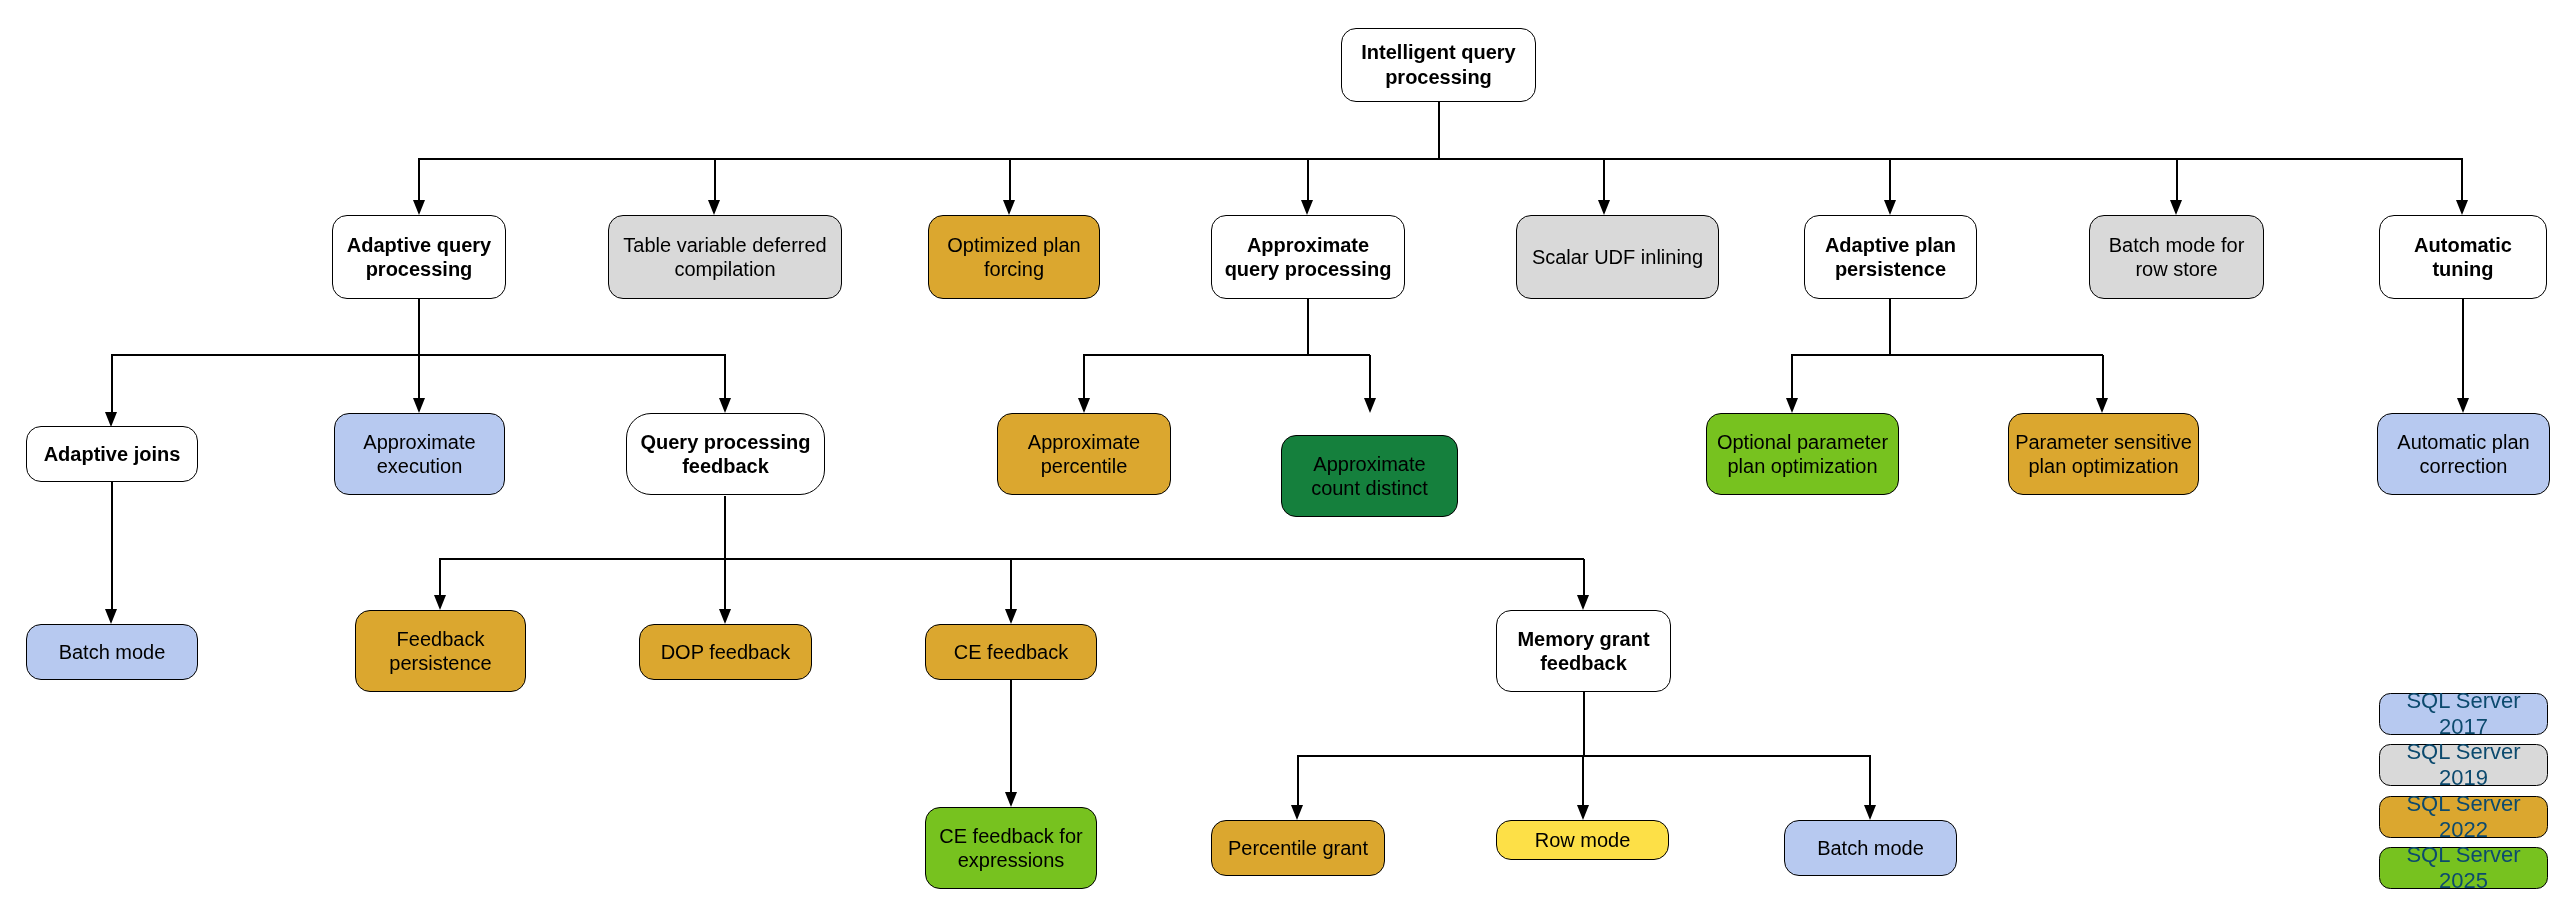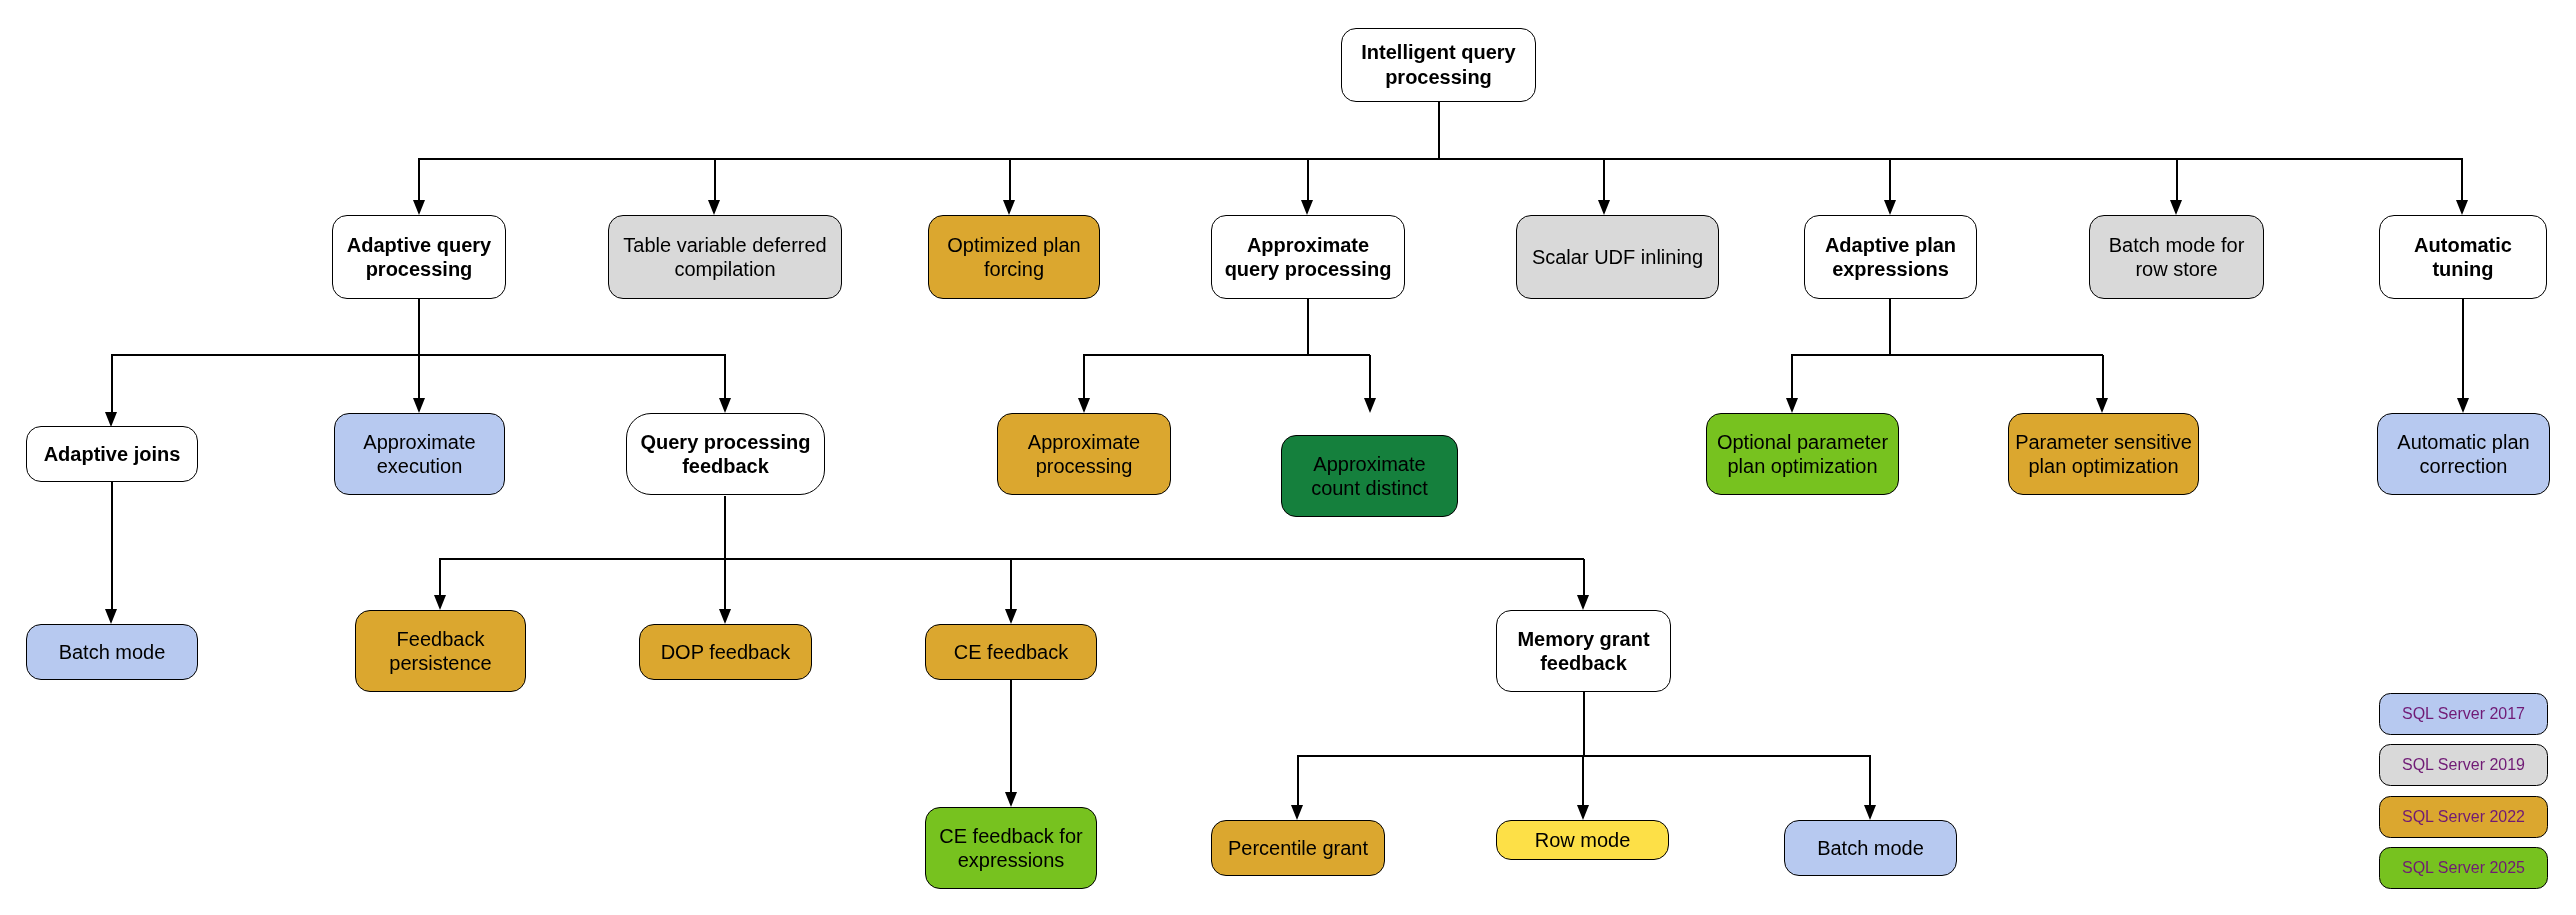--- a/index.html
+++ b/index.html
@@ -29,21 +29,21 @@
     border-right:6.3px solid transparent;
     border-top:15px solid #000;
   }
   .legend{position:absolute;}
   .legend-item{
     position:absolute;
     box-sizing:border-box;
     border:1.7px solid #000;
     border-radius:11.4px;
     display:flex;align-items:center;justify-content:center;
-    font-size:16px;color:#701a75;text-align:center;
+    font-size:22px;color:#0c4a6e;text-align:center;
   }
 </style>
 </head>
 <body>
 
 <div id="canvas">
   <div id="edges">
       <div class="seg" style="left: 1438px; top: 101px; width: 1.7px; height: 58px; background: rgb(0, 0, 0);"></div>
       <div class="seg" style="left: 418px; top: 159px; width: 1.7px; height: 45px; background: rgb(0, 0, 0);"></div>
       <div class="seg" style="left: 714px; top: 159px; width: 1.7px; height: 45px; background: rgb(0, 0, 0);"></div>
@@ -120,39 +120,39 @@
       <div class="node" style="left: 928px; top: 215px; width: 172px; height: 84px; background: rgb(219, 167, 47);">
         <span>Optimized plan forcing</span>
       </div>
       <div class="node bold" style="left: 1211px; top: 215px; width: 194px; height: 84px; background: rgb(255, 255, 255);">
         <span>Approximate query processing</span>
       </div>
       <div class="node" style="left: 1516px; top: 215px; width: 203px; height: 84px; background: rgb(217, 217, 217);">
         <span>Scalar UDF inlining</span>
       </div>
       <div class="node bold" style="left: 1804px; top: 215px; width: 173px; height: 84px; background: rgb(255, 255, 255);">
-        <span>Adaptive plan expressions</span>
+        <span>Adaptive plan persistence</span>
       </div>
       <div class="node" style="left: 2089px; top: 215px; width: 175px; height: 84px; background: rgb(217, 217, 217);">
         <span>Batch mode for row store</span>
       </div>
       <div class="node bold" style="left: 2379px; top: 215px; width: 168px; height: 84px; background: rgb(255, 255, 255);">
         <span>Automatic tuning</span>
       </div>
       <div class="node bold" style="left: 26px; top: 426px; width: 172px; height: 56px; background: rgb(255, 255, 255);">
         <span>Adaptive joins</span>
       </div>
       <div class="node" style="left: 334px; top: 413px; width: 171px; height: 82px; background: rgb(183, 201, 240);">
         <span>Approximate execution</span>
       </div>
       <div class="node bold" style="left: 626px; top: 413px; width: 199px; height: 82px; background: rgb(255, 255, 255); border-radius: 25px;">
         <span>Query processing feedback</span>
       </div>
       <div class="node" style="left: 997px; top: 413px; width: 174px; height: 82px; background: rgb(219, 167, 47);">
-        <span>Approximate processing</span>
+        <span>Approximate percentile</span>
       </div>
       <div class="node" style="left: 1281px; top: 435px; width: 177px; height: 82px; background: #15803d;">
         <span>Approximate count distinct</span>
       </div>
       <div class="node" style="left: 1696px; top: 413px; width: 193px; height: 82px; background: rgb(119, 194, 31); margin-left: 10px;">
         <span>Optional parameter plan optimization</span>
       </div>
       <div class="node" style="left: 2008px; top: 413px; width: 191px; height: 82px; background: rgb(219, 167, 47);">
         <span>Parameter sensitive plan optimization</span>
       </div>

